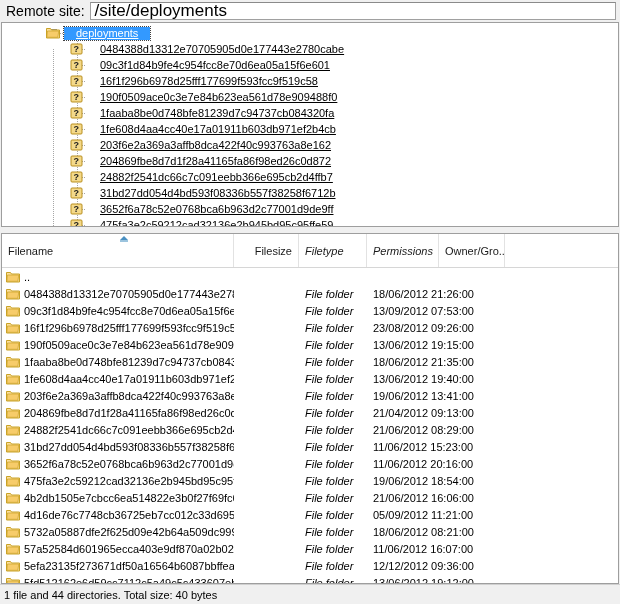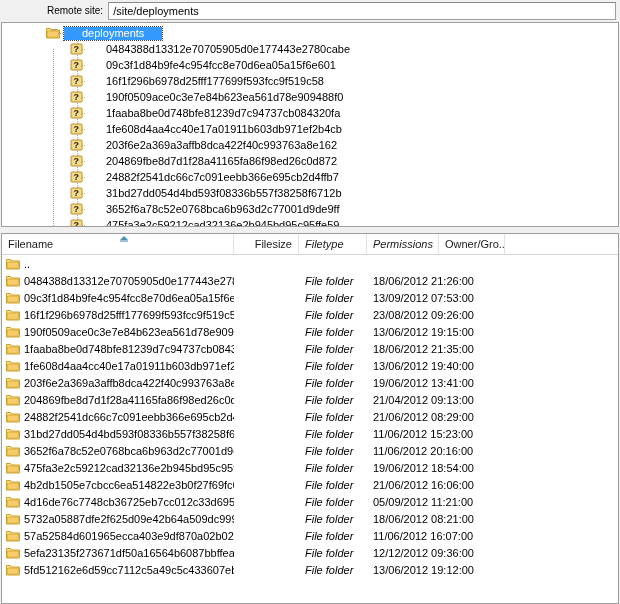--- a/index.html
+++ b/index.html
@@ -30,37 +30,36 @@
     height: 22px;
     min-height: 22px;
     background: #f0f0f0;
     display: flex;
     align-items: center;
     padding: 0 2px;
     box-sizing: border-box;
   }
   .remote-label {
     padding: 0 5px 0 4px;
-    font-size: 10px;
+    font-size: 14px;
     color: #000;
     white-space: nowrap;
     line-height: 18px;
-    margin-left: 41px;
   }
   .remote-input {
     flex: 1 1 auto;
     height: 18px;
     background: #ffffff;
     border: 1px solid #a0a0a0;
     border-top-color: #8a8a8a;
     box-sizing: border-box;
     display: flex;
     align-items: center;
     padding: 0 4px;
-    font-size: 11px;
+    font-size: 17px;
     color: #000;
     margin-right: 2px;
     overflow: hidden;
     white-space: nowrap;
   }
 
   
   .tree-pane {
     height: 205px;
     min-height: 205px;
@@ -129,21 +128,22 @@
     margin-right: 4px;
     flex: 0 0 auto;
     position: relative;
   }
   .folder-ico svg { display: block; }
 
   .tree-label {
     font-size: 11px;
     line-height: 13px;
     color: #000;
-    padding: 0 18px;
+    padding: 0 12px;
+    text-decoration: underline;
   }
   .tree-label.selected {
     background: #3399ff;
     color: #ffffff;
     outline: 1px dotted #404040;
     outline-offset: 0px;
   }
 
   
   .splitter {
@@ -158,21 +158,21 @@
     background: #ffffff;
     border: 1px solid #9e9e9e;
     box-sizing: border-box;
     margin: 0 1px;
     overflow: hidden;
     position: relative;
     display: flex;
     flex-direction: column;
   }
   .list-header {
-    height: 21px;
+    height: 35px;
     min-height: 21px;
     display: flex;
     background: #ffffff;
     border-bottom: 1px solid #d6d6d6;
     box-sizing: border-box;
     position: relative;
   }
   .hcell {
     font-size: 11px;
     color: #1a1a1a;
@@ -880,13 +880,16 @@
           <div class="cell c-perm">
             <span></span>
           </div>
           <div class="cell c-own">
             <span></span>
           </div>
         </div>
       </div>
   </div>
 
+  <div class="status-bar">
+    <span>1 file and 44 directories. Total size: 40 bytes</span>
+  </div>
 </div>
 
 </body></html>

